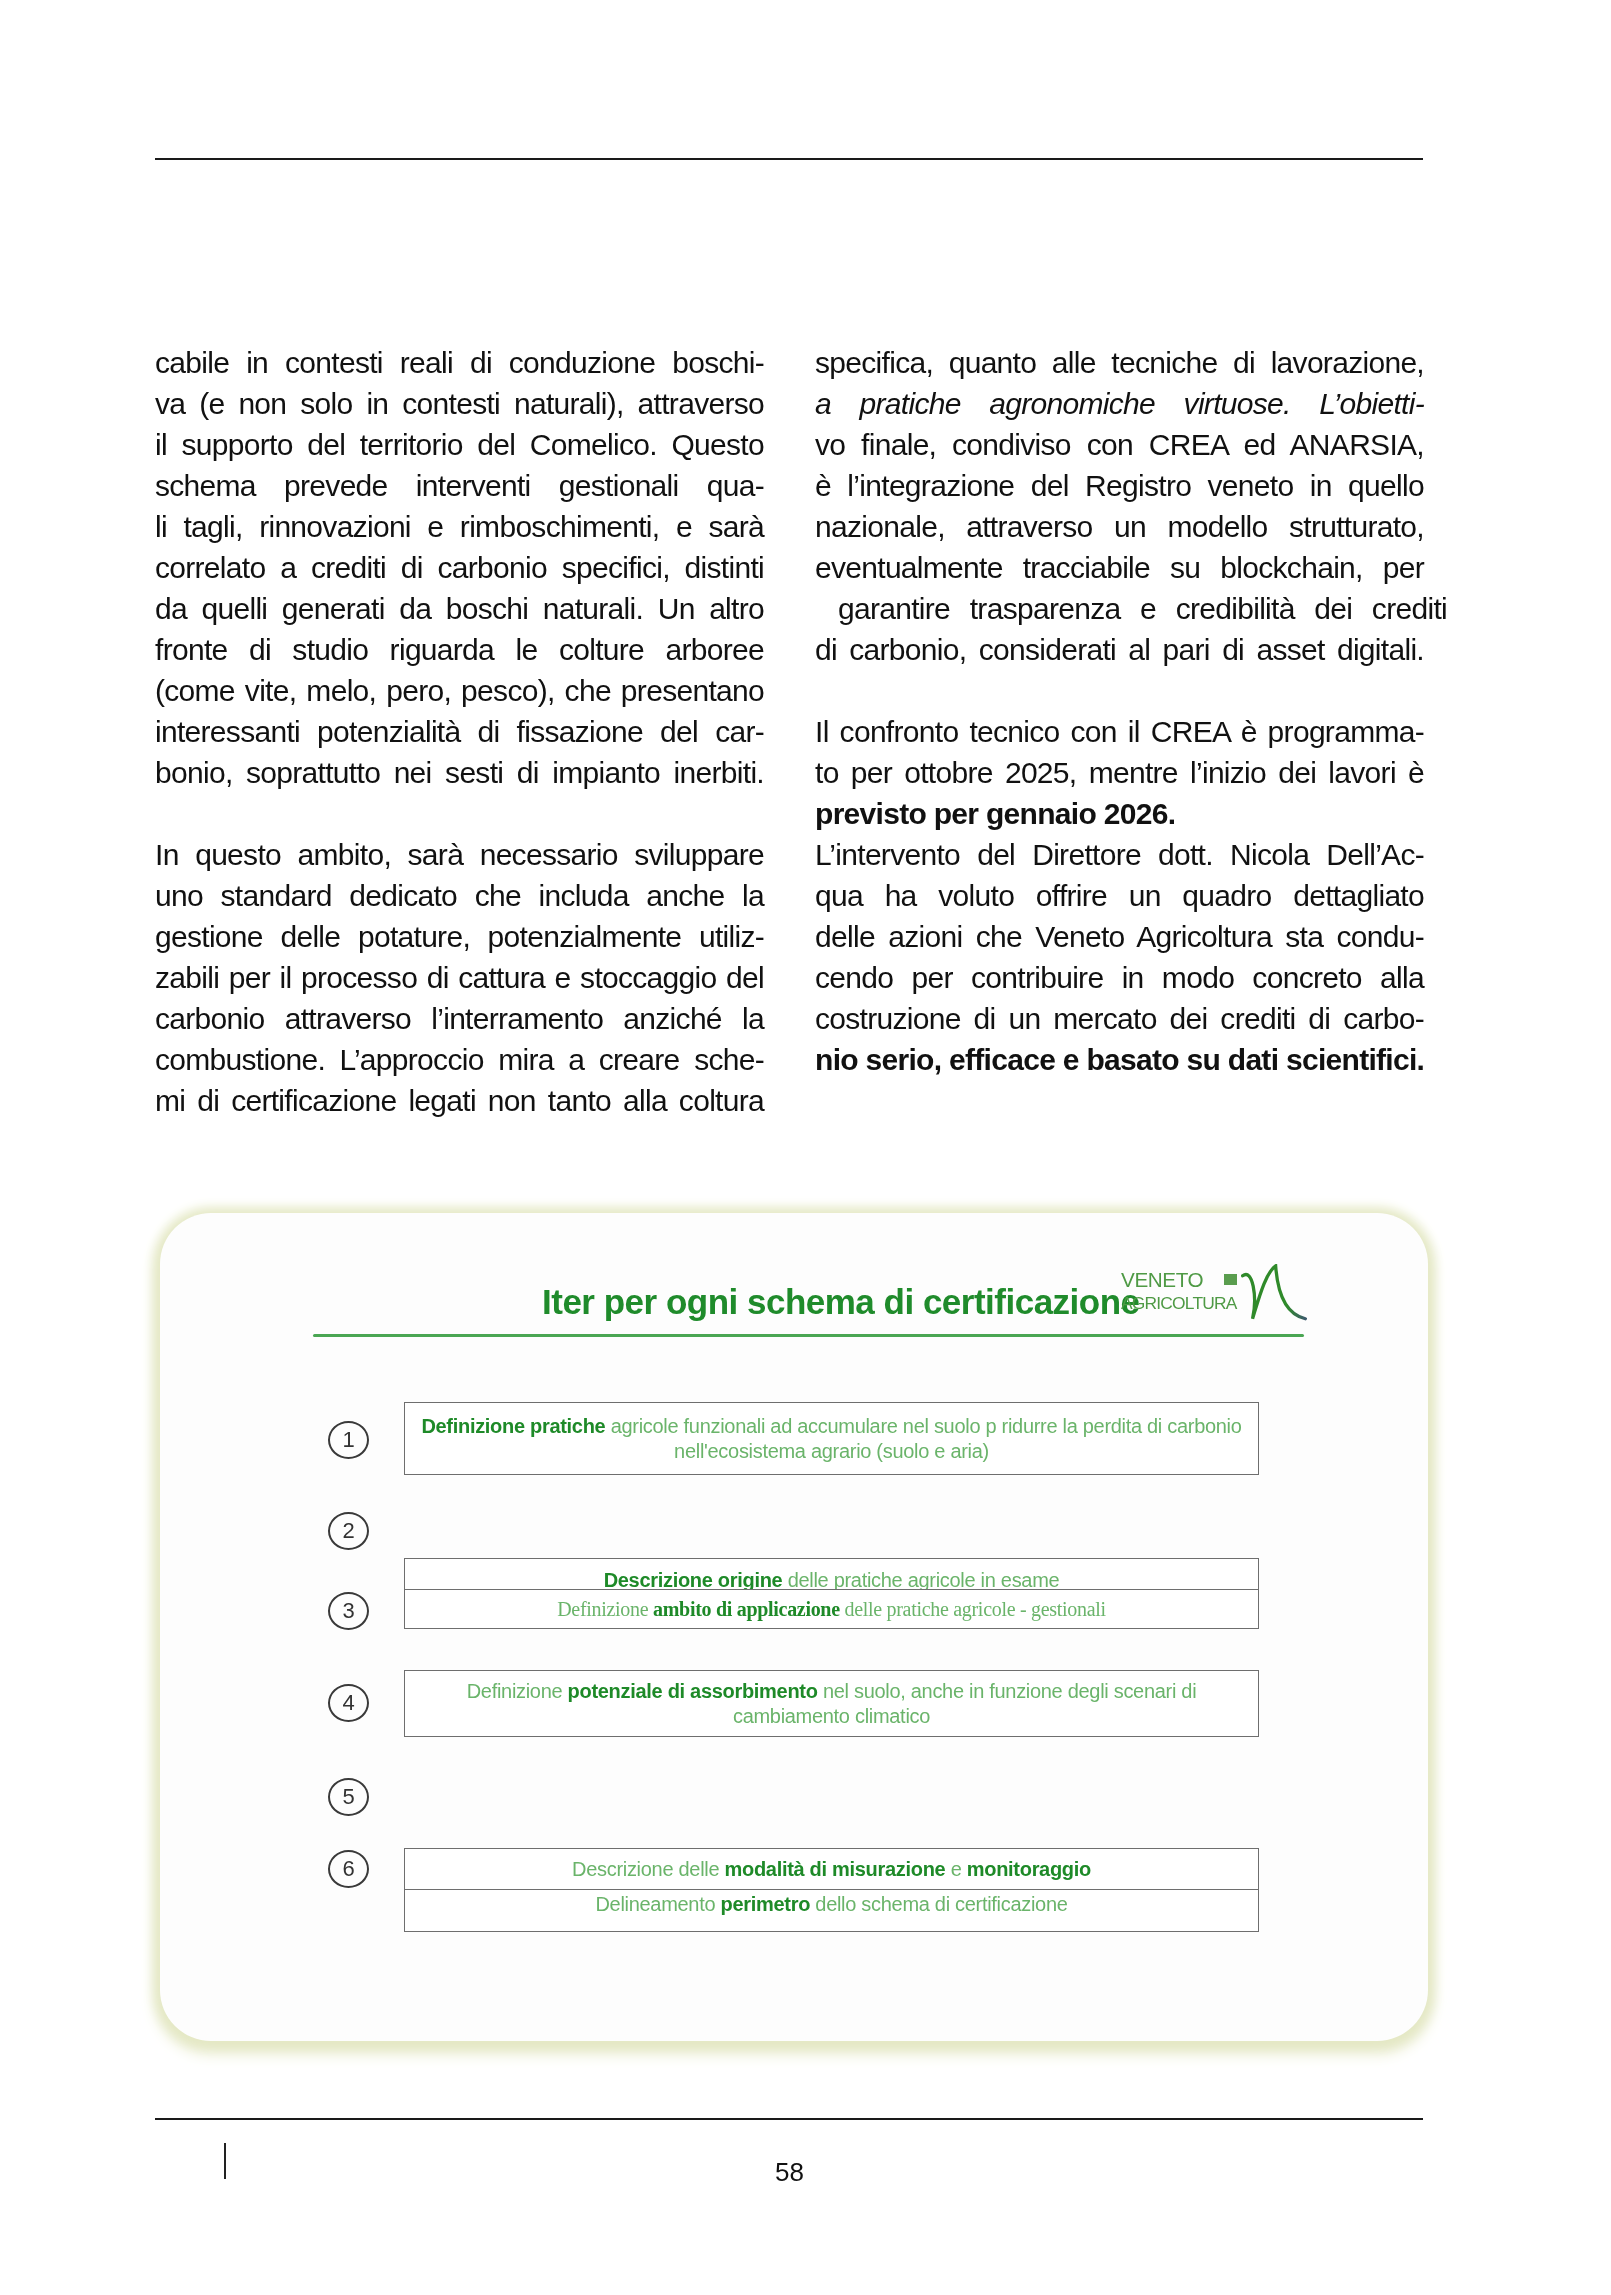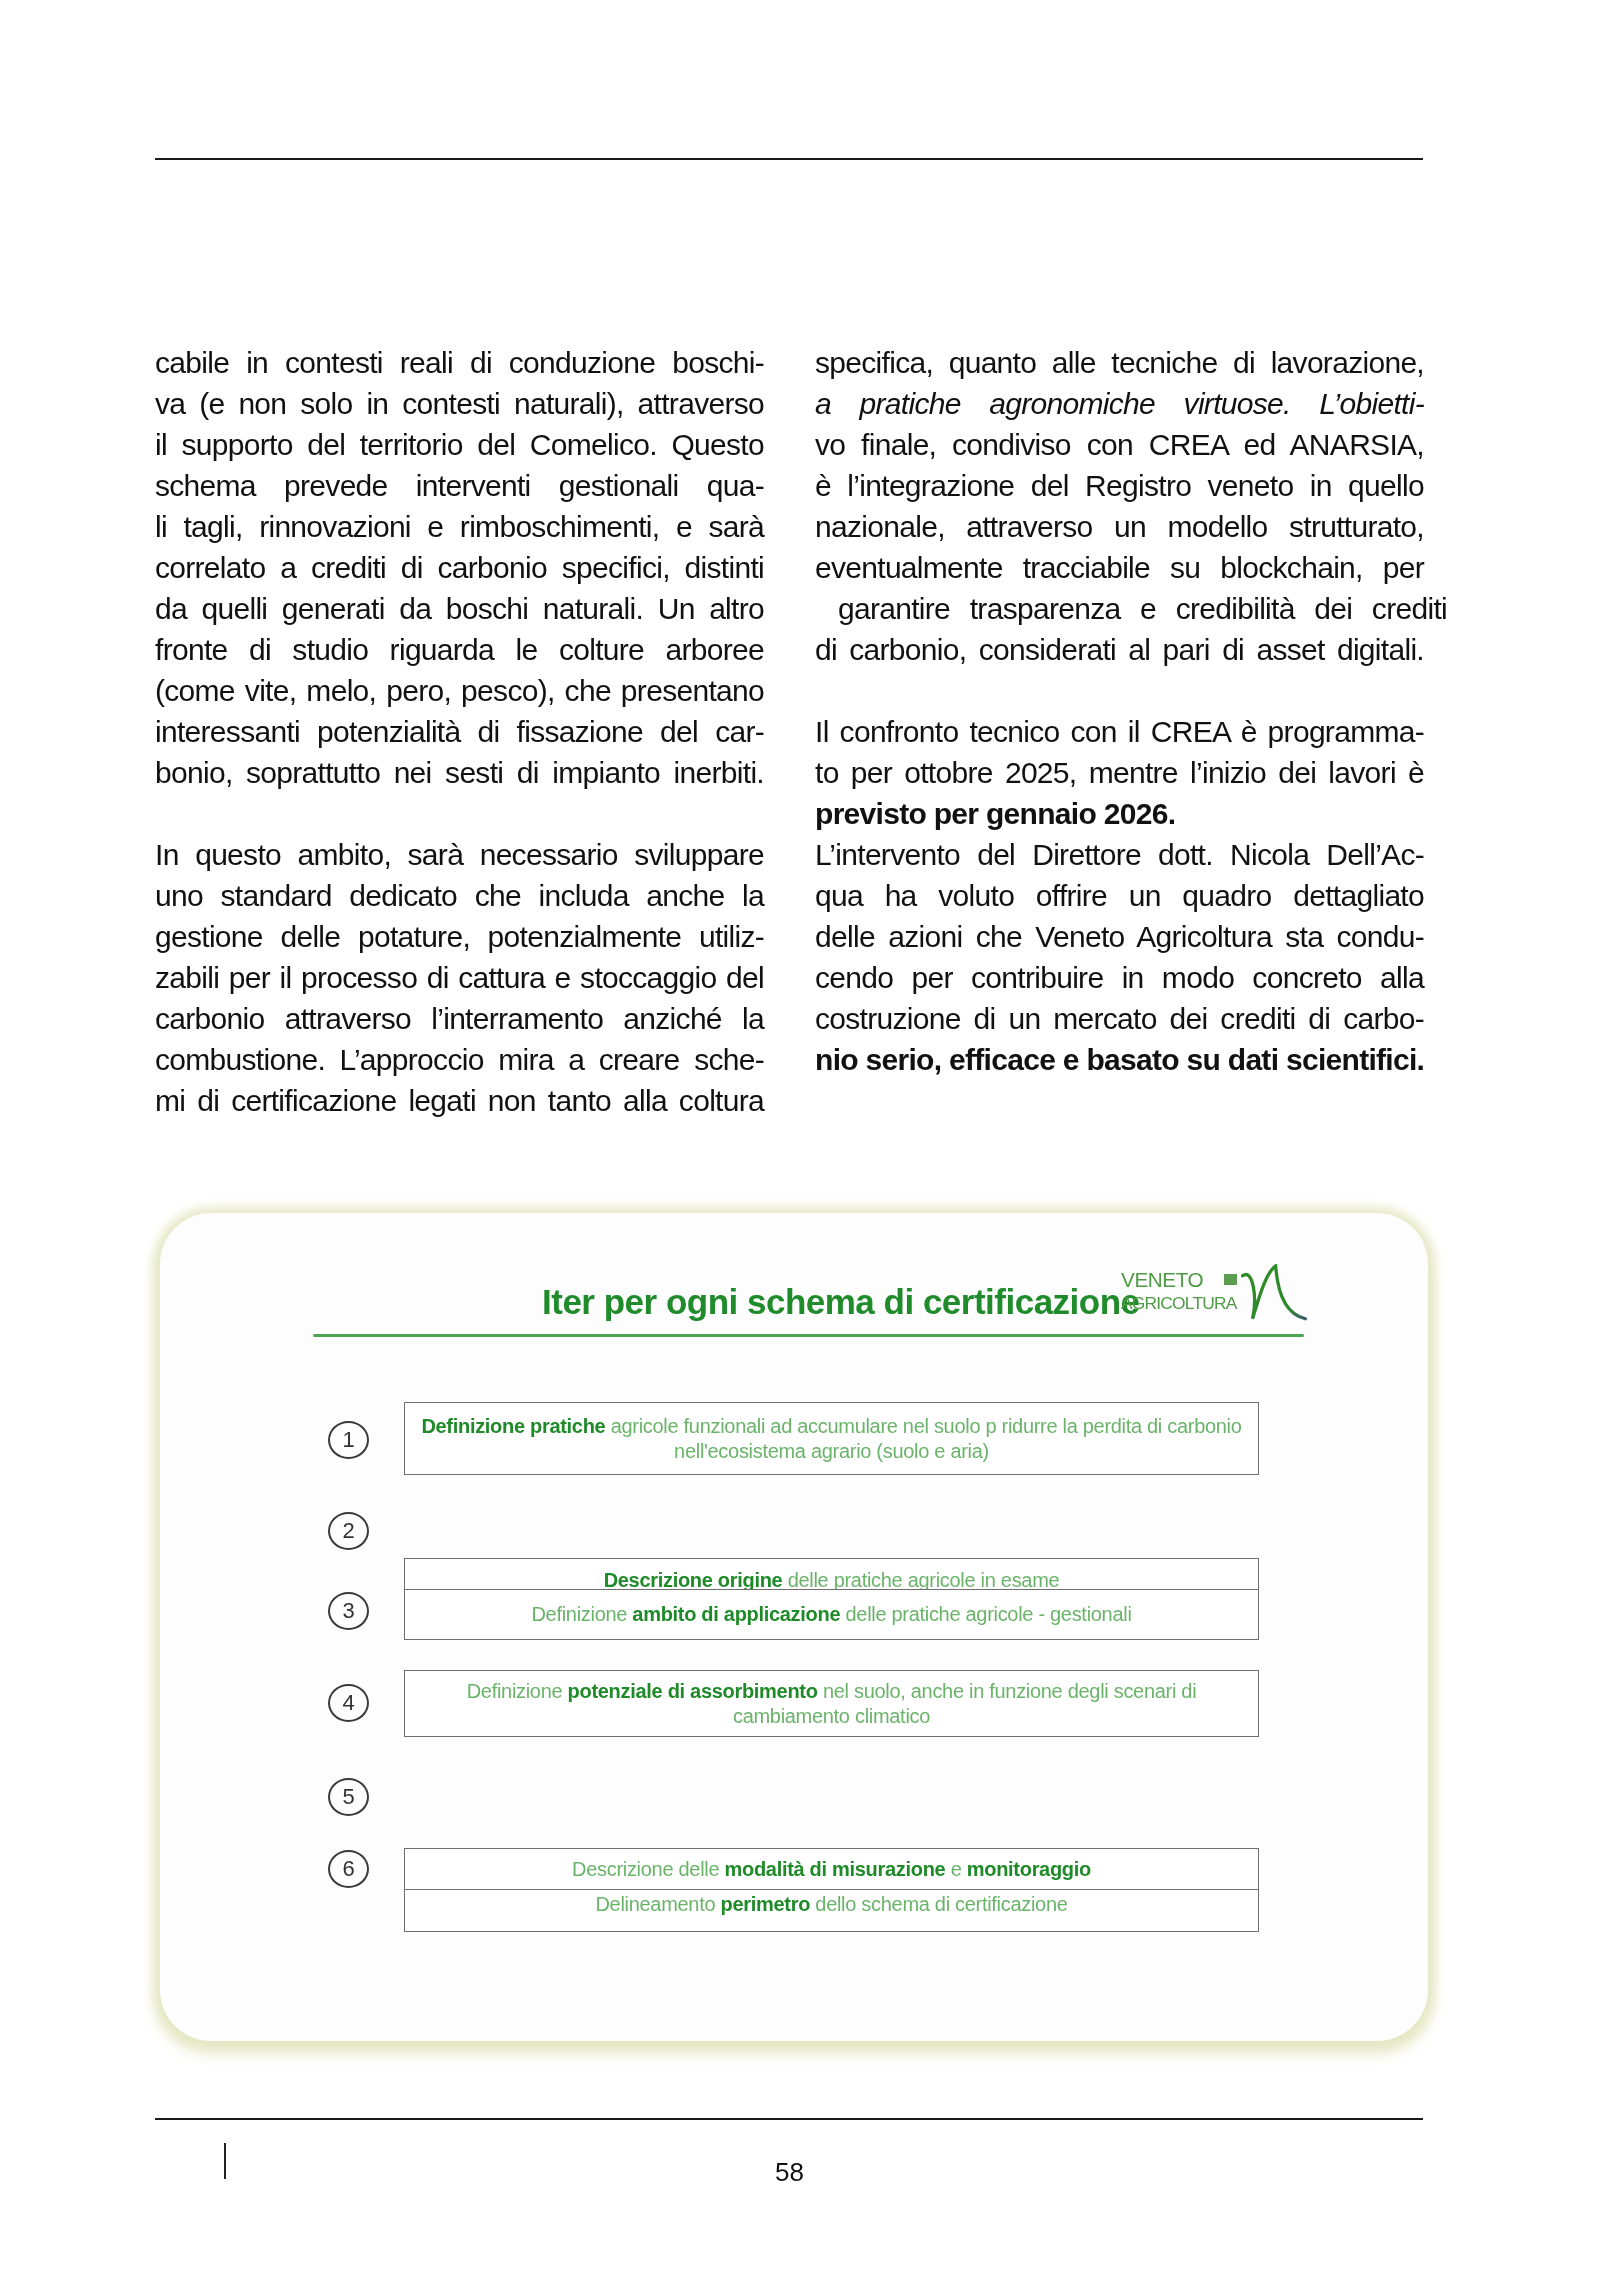--- a/index.html
+++ b/index.html
@@ -114,21 +114,21 @@
 <div id="steps">
     <div class="step-circle" style="top: 1421px;">1</div>
     <div class="step-box" style="top: 1402px; height: 73px;">
       <span><b>Definizione pratiche</b><span> agricole funzionali ad accumulare nel suolo p ridurre la perdita di carbonio nell'ecosistema agrario (suolo e aria)</span></span>
     </div>
     <div class="step-circle" style="top: 1512px;">2</div>
     <div class="step-box" style="top: 1558px; height: 44px;">
       <span><b>Descrizione origine</b><span> delle pratiche agricole in esame</span></span>
     </div>
     <div class="step-circle" style="top: 1592px;">3</div>
-    <div class="step-box" style="top: 1589px; height: 51px;">
+    <div class="step-box" style="top: 1589px; height: 40px; font-family: Liberation Serif, serif;">
       <span><span>Definizione </span><b>ambito di applicazione</b><span> delle pratiche agricole - gestionali</span></span>
     </div>
     <div class="step-circle" style="top: 1684px;">4</div>
     <div class="step-box" style="top: 1670px; height: 67px;">
       <span><span>Definizione </span><b>potenziale di assorbimento</b><span> nel suolo, anche in funzione degli scenari di cambiamento climatico</span></span>
     </div>
     <div class="step-circle" style="top: 1778px;">5</div>
     <div class="step-box" style="top: 1876px; height: 56px;">
       <span><span>Delineamento </span><b>perimetro</b><span> dello schema di certificazione</span></span>
     </div>

